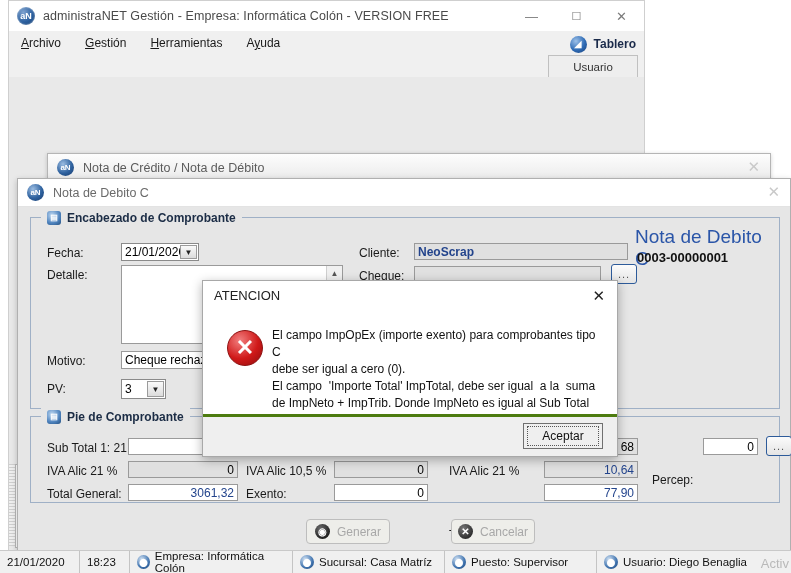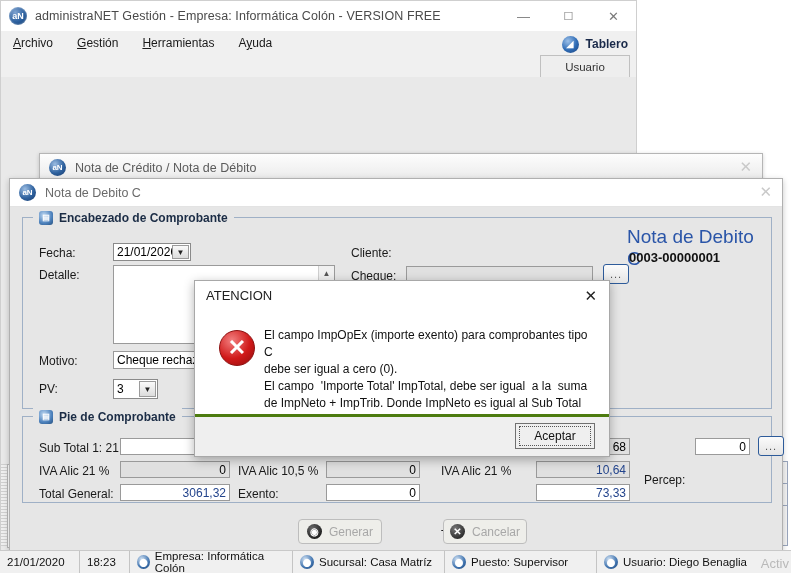--- a/index.html
+++ b/index.html
@@ -8,21 +8,21 @@
     overflow: hidden;
     background: #ffffff;
     font-family: "Liberation Sans", sans-serif;
     font-size: 12px;
     color: #000;
   }
   #root { position: relative; width: 791px; height: 573px; }
 
   
   .app-window {
-    position: absolute; left: 0; top: 0; width: 637px; height: 551px;
+    position: absolute; left: 8px; top: 0; width: 637px; height: 551px;
     background: #c4b5fd;
     border: 1px solid #cfcfcf;
     box-sizing: border-box;
   }
   .app-titlebar {
     position: absolute; left: 0; top: 0; right: 0; height: 30px;
     background: #ffffff;
     display: flex; align-items: center;
   }
   .app-icon {
@@ -470,20 +470,21 @@
           <div class="lbl" style="left:16px; top:136px;">Motivo:</div>
           <div class="fld" style="left:90px; top:133px; width:222px; height:18px;">Cheque rechazado</div>
 
           <div class="lbl" style="left:16px; top:164px;">PV:</div>
           <div class="combo" style="left:90px; top:161px; width:45px; height:20px;">
             <span>3</span>
             <span class="combo-arrow">▼</span>
           </div>
 
           <div class="lbl" style="left:328px; top:28px;">Cliente:</div>
+          <div class="fld ro" style="left:383px; top:25px; width:214px; height:17px; color:#23448c; font-weight:bold;">NeoScrap</div>
 
           <div class="lbl" style="left:328px; top:51px;">Cheque:</div>
           <div class="fld ro" style="left:383px; top:48px; width:187px; height:17px;"></div>
           <div class="dotbtn" style="left:580px; top:46px; width:26px; height:20px;">...</div>
 
           <div class="doc-title" style="left:604px; top:8px;">Nota de Debito C</div>
           <div class="doc-num" style="left:606px; top:32px;">0003-00000001</div>
         </div>
 
         <div class="group" style="left:12px; top:237px; width:748px; height:85px;">
@@ -506,21 +507,21 @@
 
           <div class="lbl" style="left:215px; top:70px;">Exento:</div>
           <div class="fld num0" style="left:303px; top:67px; width:94px; height:17px;">0</div>
 
           <div class="fld ro num0" style="left:513px; top:21px; width:94px; height:17px;">68</div>
 
           <div class="lbl" style="left:418px; top:47px;">IVA Alic   21 %</div>
           <div class="fld ro num" style="left:513px; top:44px; width:94px; height:17px;">10,64</div>
 
           <div class="lbl" style="left:418px; top:70px;margin-top:41px;">Total gastos:</div>
-          <div class="fld num" style="left:513px; top:67px; width:94px; height:17px;">73,33</div>
+          <div class="fld num" style="left:513px; top:67px; width:94px; height:17px;">77,90</div>
 
           <div class="lbl" style="left:621px; top:24px;margin-top:32px;">Percep:</div>
           <div class="fld num0" style="left:672px; top:21px; width:55px; height:17px;">0</div>
           <div class="dotbtn" style="left:735px; top:19px; width:26px; height:20px;">...</div>
         </div>
 
         <div class="actionbtn" style="left:288px; top:340px; width:84px;">
           <span class="act-ico-g">◉</span>
           <span>Generar</span>
         </div>

